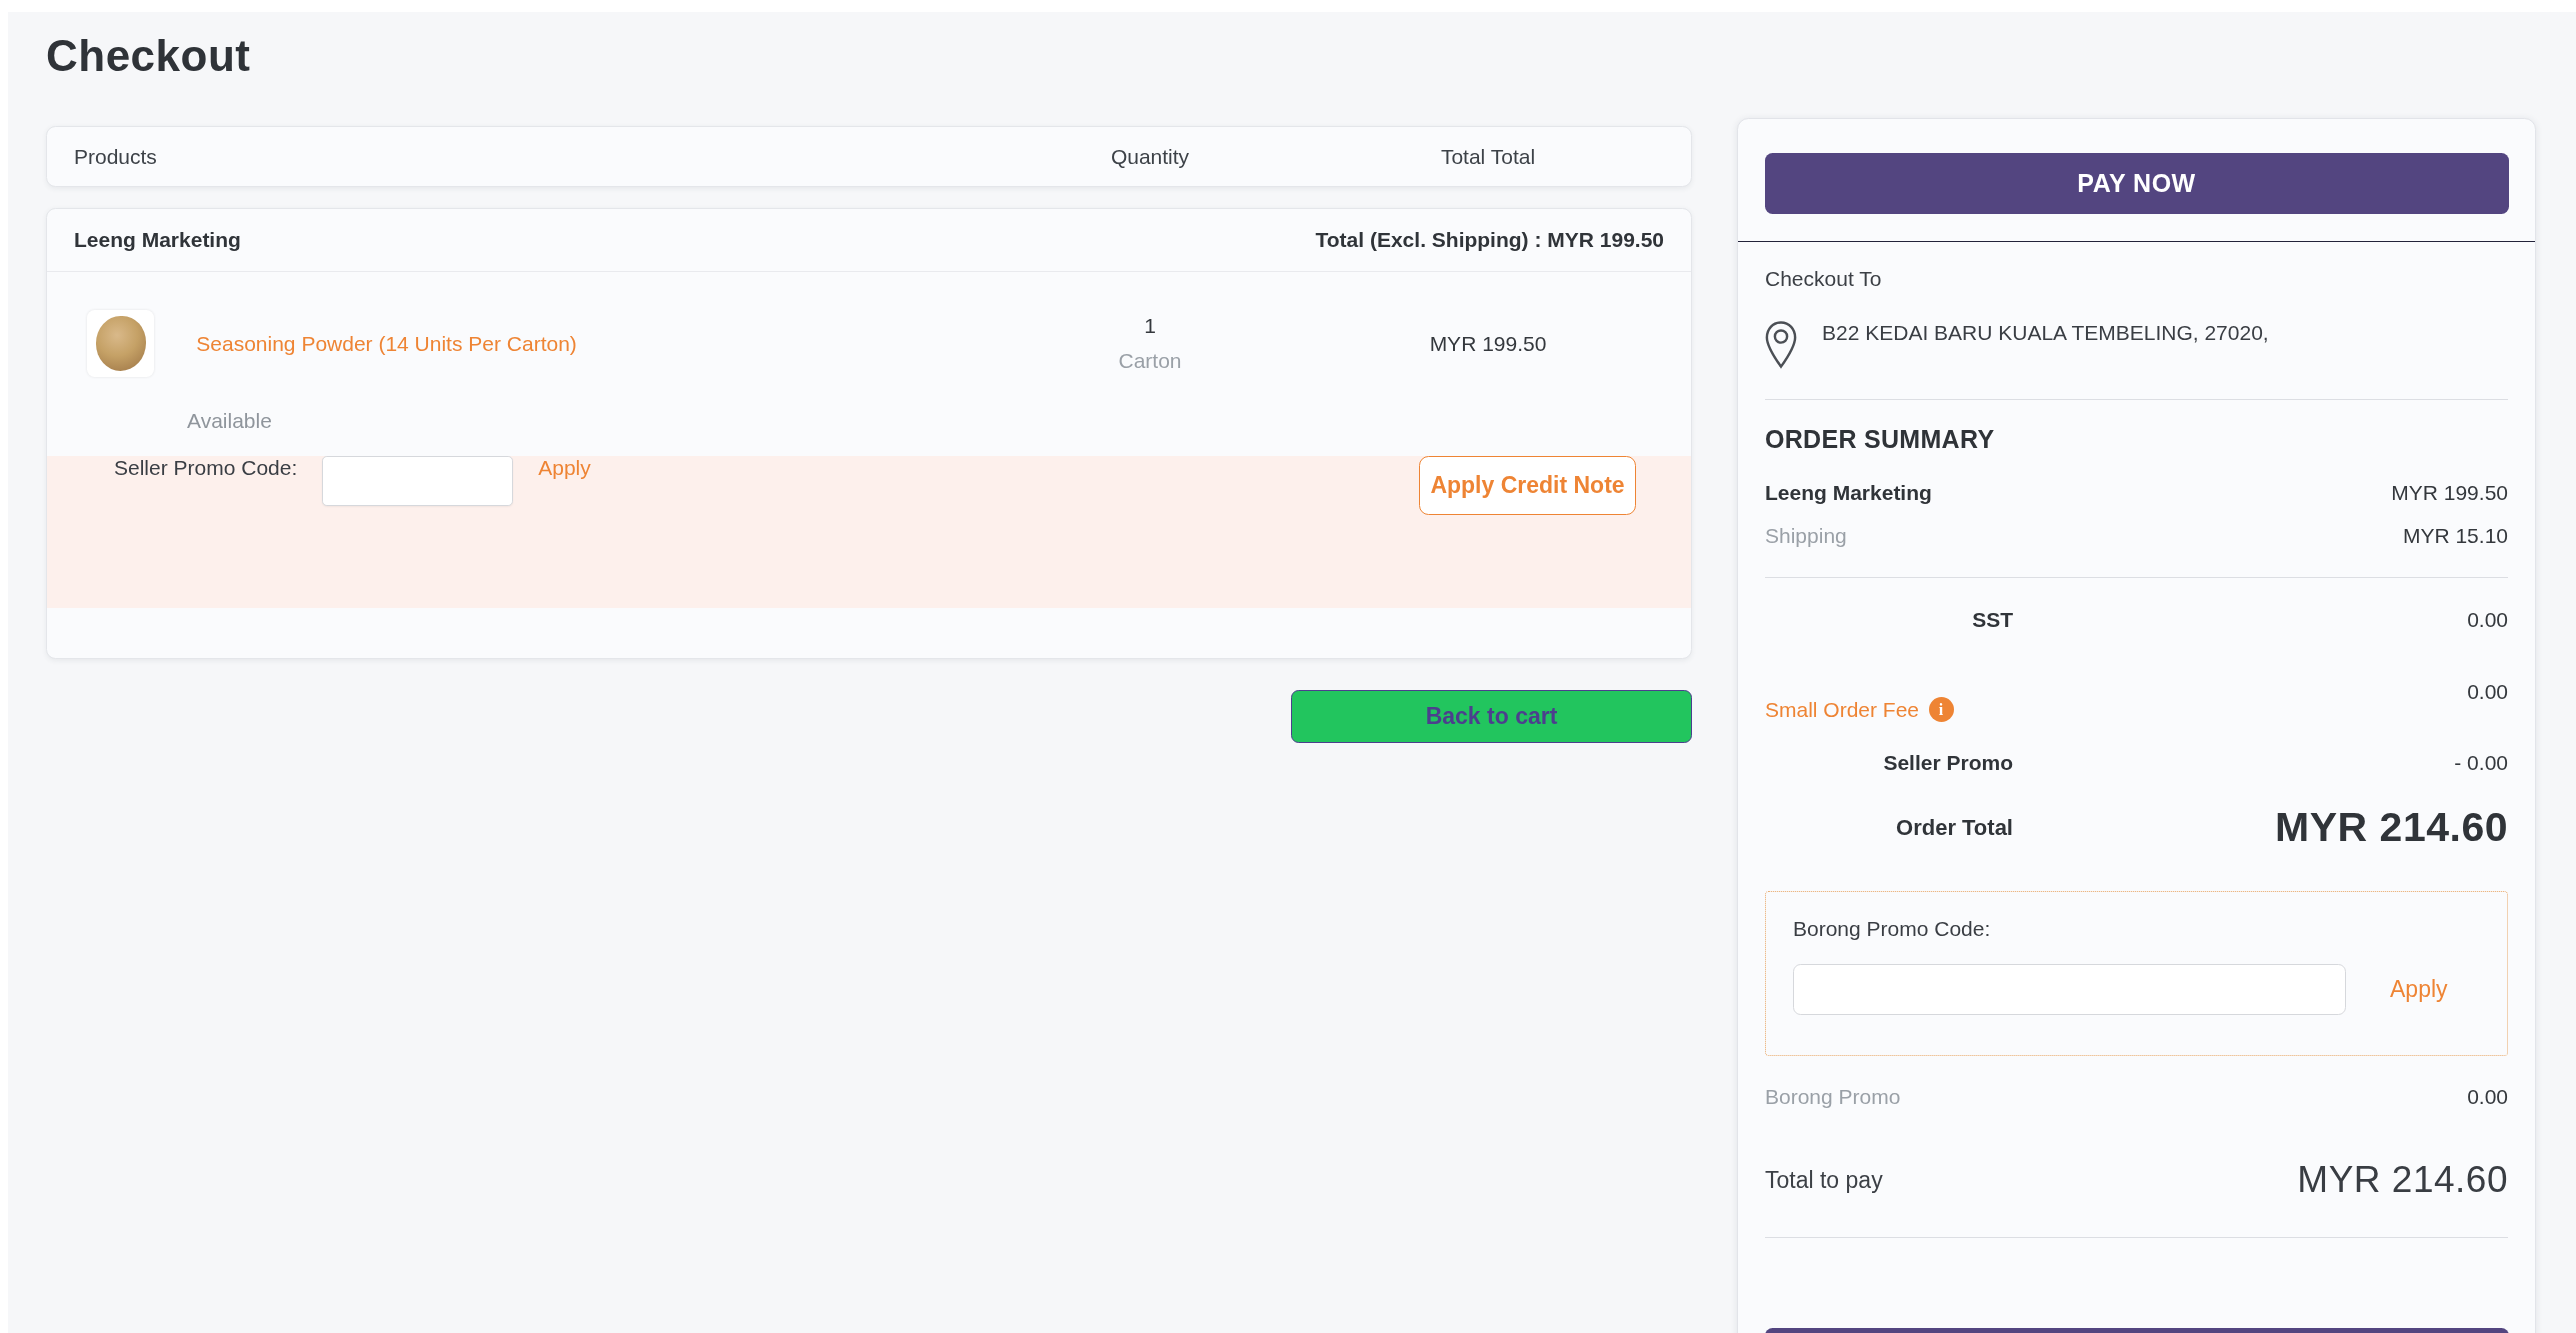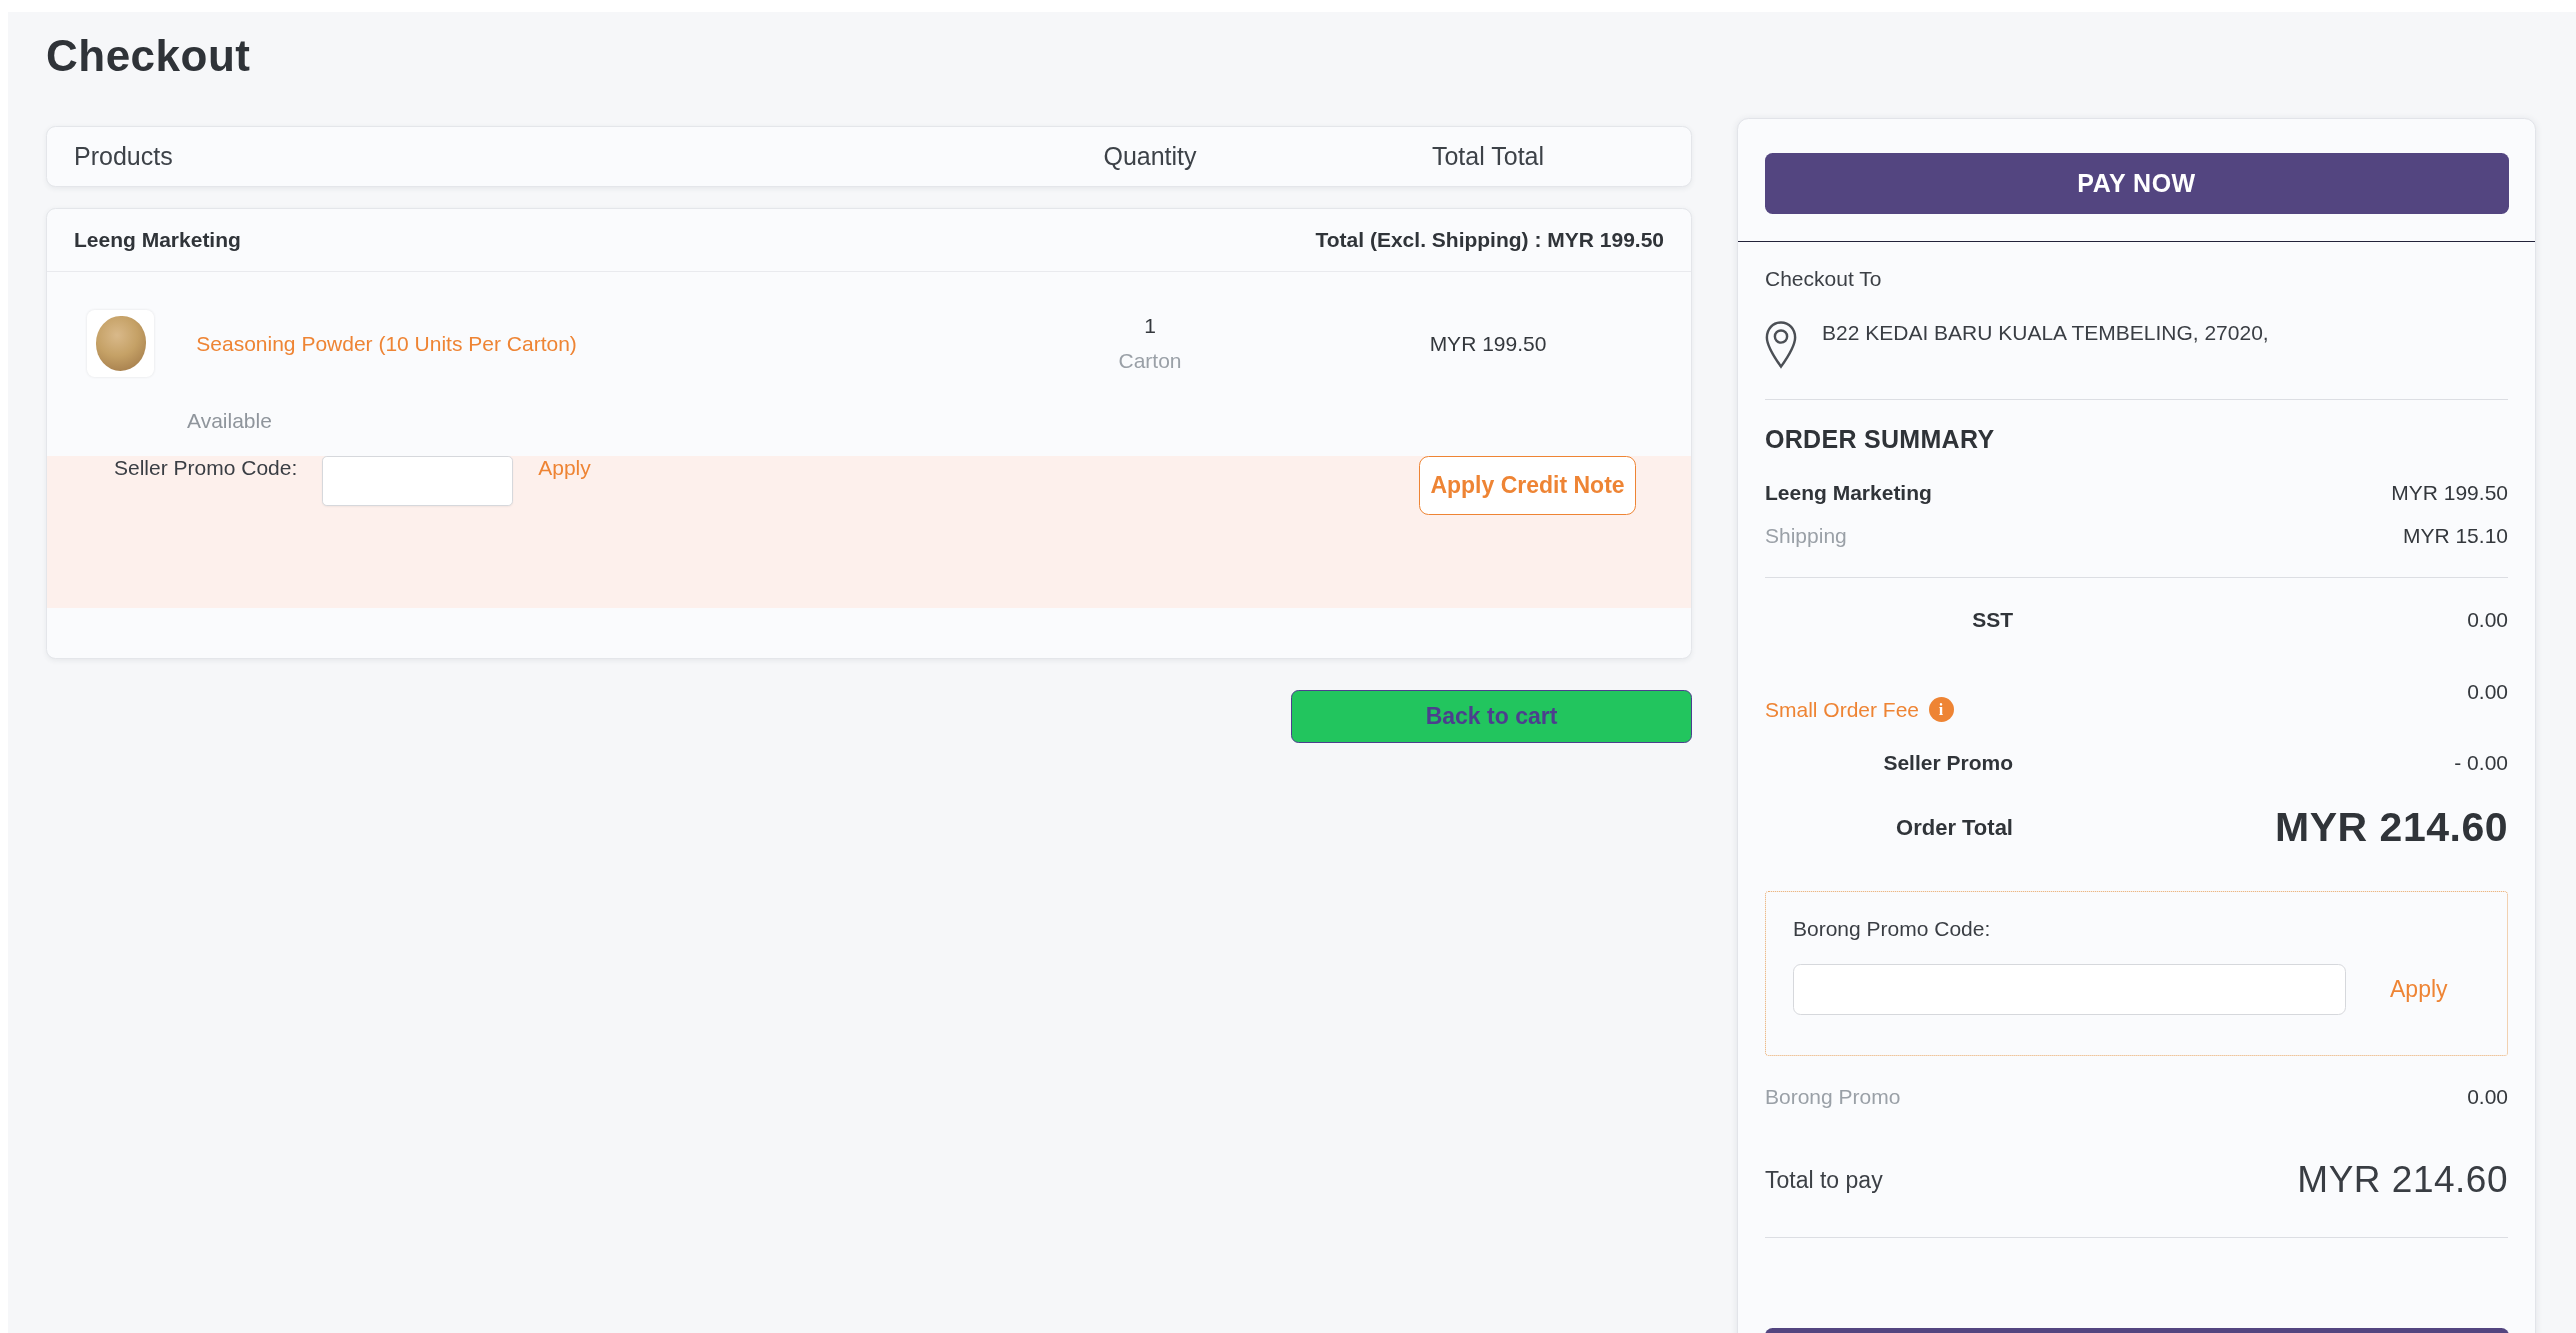--- a/index.html
+++ b/index.html
@@ -26,21 +26,21 @@
     border: 1px solid #e4e6ea;
     border-radius: 9.5px;
     box-shadow: 0 1.9px 5.7px rgba(40,50,70,0.07);
   }
 
   .table-header-card {
     height: 61px;
     display: grid; grid-template-columns: 1fr 324px 352px;
     align-items: center;
     padding: 0 27px;
-    font-size: 25px; color: #3d4248;
+    font-size: 21px; color: #3d4248;
     margin-bottom: 21px;
   }
   .col-center { text-align: center; }
 
   .products-card { overflow: hidden; }
 
   .seller-head {
     height: 63px;
     display: flex; align-items: center; justify-content: space-between;
     padding: 0 27px;
@@ -197,21 +197,21 @@
       <span>Leeng Marketing</span>
       <span>Total (Excl. Shipping) : MYR 199.50</span>
     </div>
 
     <div class="product-section">
       <div class="product-row">
         <div class="product-main">
           <div class="thumb">
             <div class="thumb-blob"></div>
           </div>
-          <span class="product-name">Seasoning Powder (10 Units Per Carton)</span>
+          <span class="product-name">Seasoning Powder (14 Units Per Carton)</span>
         </div>
         <div class="qty-cell">
           <div>1</div>
           <div class="qty-unit">Carton</div>
         </div>
         <div class="price-cell">MYR 199.50</div>
       </div>
       <div class="availability">Available</div>
     </div>
 

